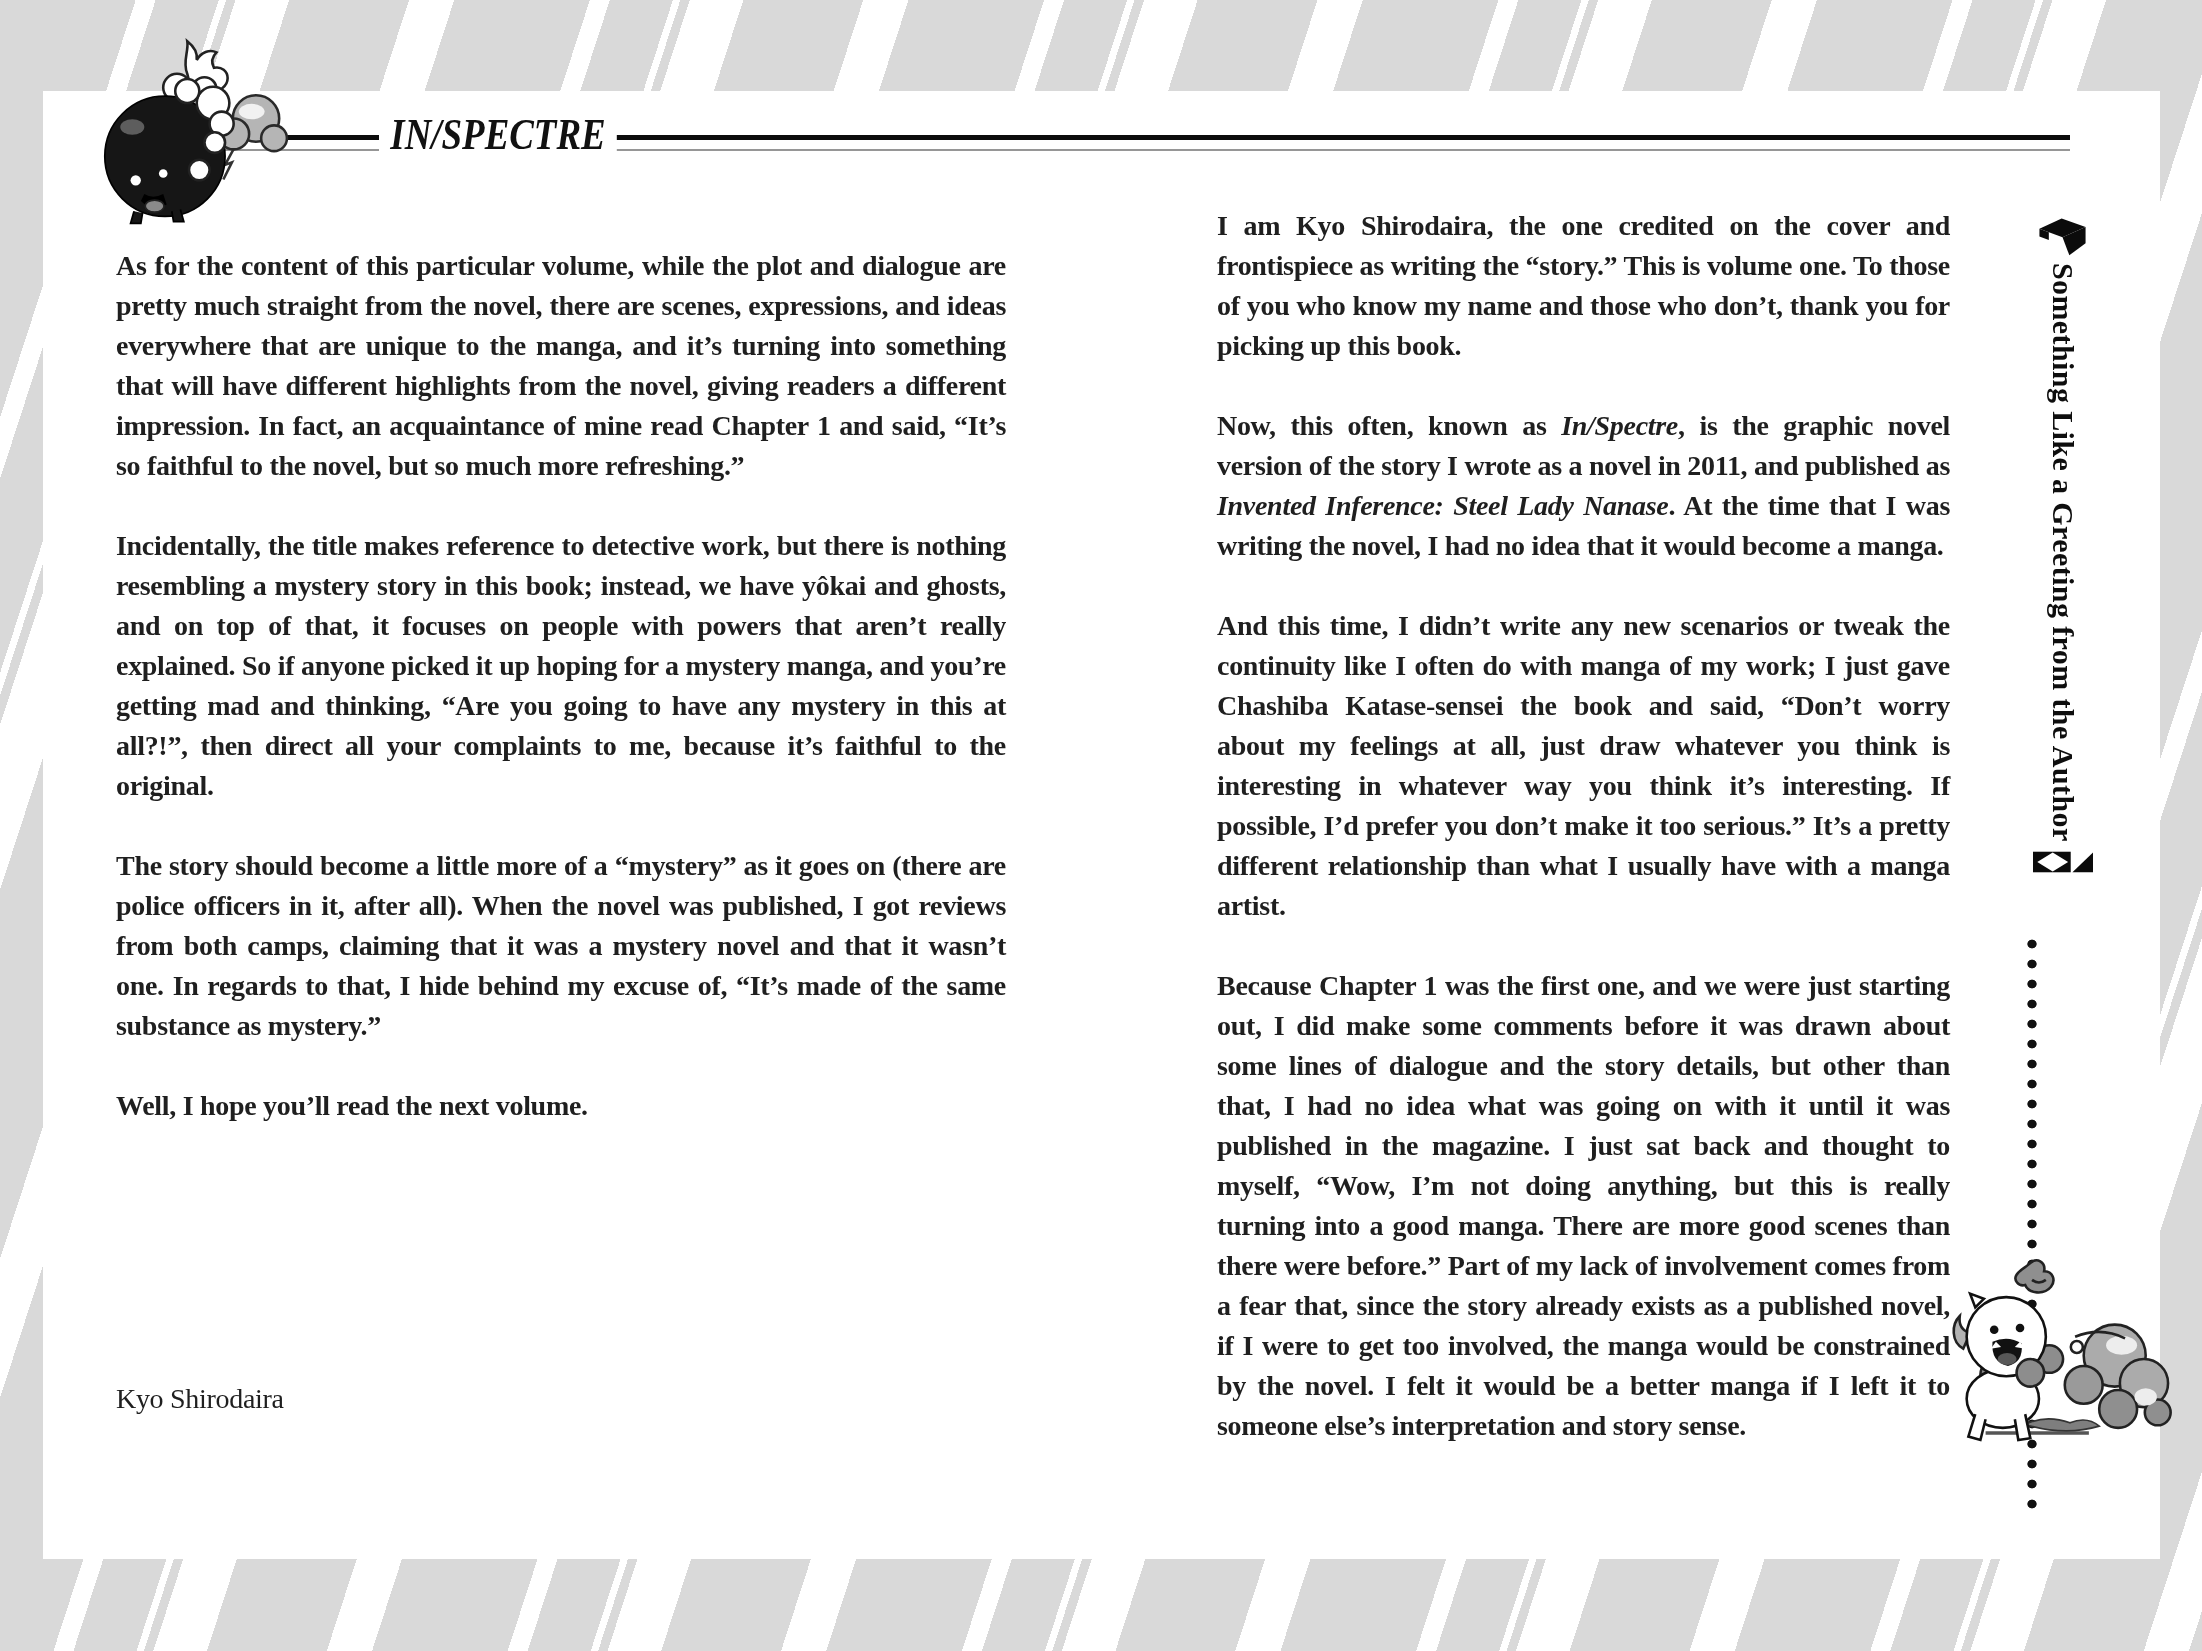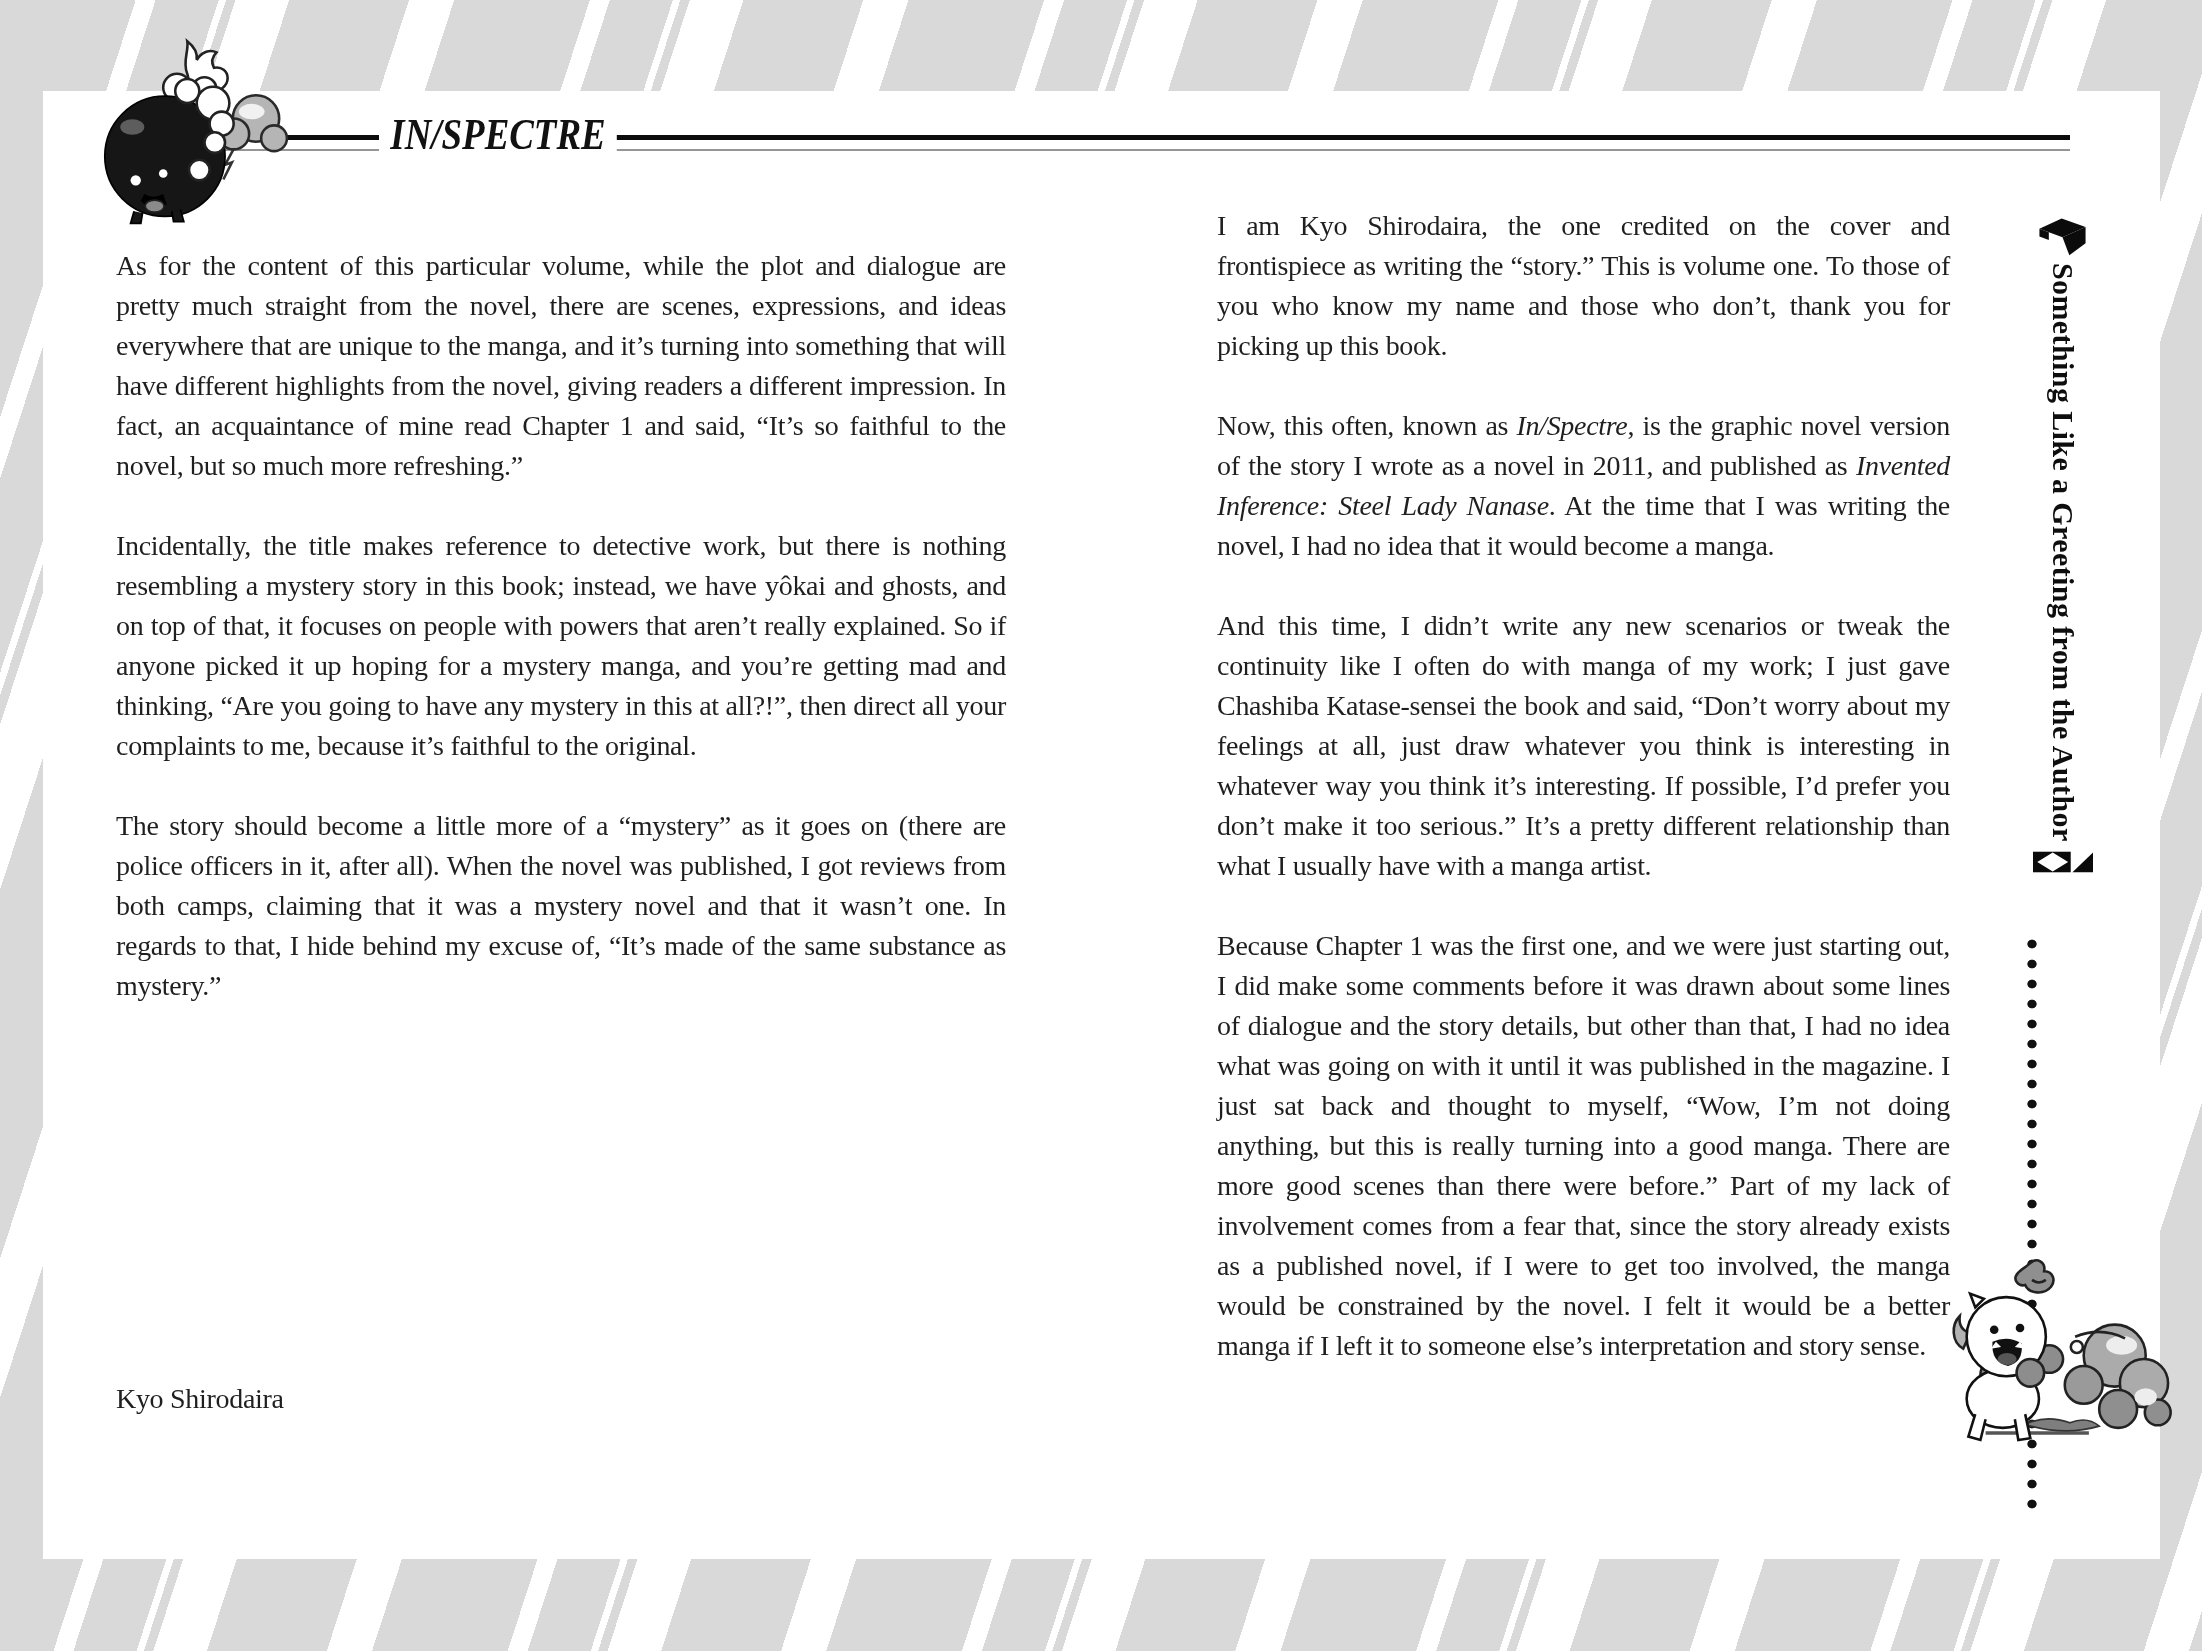--- a/index.html
+++ b/index.html
@@ -20,21 +20,21 @@
   .hline-thick{top:135px;height:5.2px;background:#0c0c0c;}
   .hline-thin{top:149px;height:1.7px;background:#969696;}
   .series-title{
     position:absolute;left:379px;top:108px;z-index:4;background:#fff;padding:0 13.8px;
     font-size:45px;font-style:italic;font-weight:600;white-space:nowrap;color:#111;
     transform:scaleX(.82);transform-origin:left center;
   }
   .mascot-top{position:absolute;left:84px;top:36px;z-index:5;}
   .mascot-bottom{position:absolute;left:1946px;top:1254px;z-index:3;}
   .col{position:absolute;z-index:2;font-size:28px;line-height:40px;text-align:justify;letter-spacing:-0.3px;}
-  .col p{margin:0 0 40px 0;}
+  .col p{margin:0 0 40px 0;font-weight:bold;}
   .col .i{font-style:italic;}
   .left-col{left:116px;top:246px;width:890px;}
   .right-col{left:1217px;top:206px;width:733px;}
   .signature{text-align:left;padding-right:5.2px;margin-top:40px;font-size:28px;}
   .sidebar{position:absolute;left:2010px;top:215px;width:105px;display:flex;flex-direction:column;align-items:center;z-index:4;}
   .sidebar-vtext{writing-mode:vertical-rl;font-size:30px;font-weight:bold;letter-spacing:0.4px;margin-top:5.2px;white-space:nowrap;color:#0e0e0e;}
   .sidebar-bottom-icon{margin-top:8.6px;}
   .dotted-line{
     position:absolute;left:2027px;top:934px;width:9.5px;height:582px;z-index:2;
     background-image:radial-gradient(circle closest-side,#111 85%,transparent 100%);
@@ -85,20 +85,21 @@
   <ellipse cx="82" cy="198" rx="11" ry="7" fill="#8a8a8a" stroke="#222" stroke-width="2"></ellipse>
 
   <path d="M58 204 l-4 14 12 0 2 -12" fill="#161616" stroke="#000" stroke-width="2"></path>
   <path d="M112 202 l4 14 -12 0 -2 -12" fill="#161616" stroke="#000" stroke-width="2"></path>
 </svg>
 
 <div class="col left-col">
 <p><span>As for the content of this particular volume, while the plot and dialogue are pretty much straight from the novel, there are scenes, expressions, and ideas everywhere that are unique to the manga, and it’s turning into something that will have different highlights from the novel, giving readers a different impression. In fact, an acquaintance of mine read Chapter 1 and said, “It’s so faithful to the novel, but so much more refreshing.”</span></p>
     <p><span>Incidentally, the title makes reference to detective work, but there is nothing resembling a mystery story in this book; instead, we have yôkai and ghosts, and on top of that, it focuses on people with powers that aren’t really explained. So if anyone picked it up hoping for a mystery manga, and you’re getting mad and thinking, “Are you going to have any mystery in this at all?!”, then direct all your complaints to me, because it’s faithful to the original.</span></p>
     <p><span>The story should become a little more of a “mystery” as it goes on (there are police officers in it, after all). When the novel was published, I got reviews from both camps, claiming that it was a mystery novel and that it wasn’t one. In regards to that, I hide behind my excuse of, “It’s made of the same substance as mystery.”</span></p>
+    <p><span>Well, I hope you’ll read the next volume.</span></p>
   </div>
 <div class="col left-col" style="top:1339px;">
   <div class="signature">Kyo Shirodaira</div>
 </div>
 
 <div class="col right-col">
 <p><span>I am Kyo Shirodaira, the one credited on the cover and frontispiece as writing the “story.” This is volume one. To those of you who know my name and those who don’t, thank you for picking up this book.</span></p>
     <p><span>Now, this often, known as </span><span class="i">In/Spectre</span><span>, is the graphic novel version of the story I wrote as a novel in 2011, and published as </span><span class="i">Invented Inference: Steel Lady Nanase</span><span>. At the time that I was writing the novel, I had no idea that it would become a manga.</span></p>
     <p><span>And this time, I didn’t write any new scenarios or tweak the continuity like I often do with manga of my work; I just gave Chashiba Katase-sensei the book and said, “Don’t worry about my feelings at all, just draw whatever you think is interesting in whatever way you think it’s interesting. If possible, I’d prefer you don’t make it too serious.” It’s a pretty different relationship than what I usually have with a manga artist.</span></p>
     <p><span>Because Chapter 1 was the first one, and we were just starting out, I did make some comments before it was drawn about some lines of dialogue and the story details, but other than that, I had no idea what was going on with it until it was published in the magazine. I just sat back and thought to myself, “Wow, I’m not doing anything, but this is really turning into a good manga. There are more good scenes than there were before.” Part of my lack of involvement comes from a fear that, since the story already exists as a published novel, if I were to get too involved, the manga would be constrained by the novel. I felt it would be a better manga if I left it to someone else’s interpretation and story sense.</span></p>

